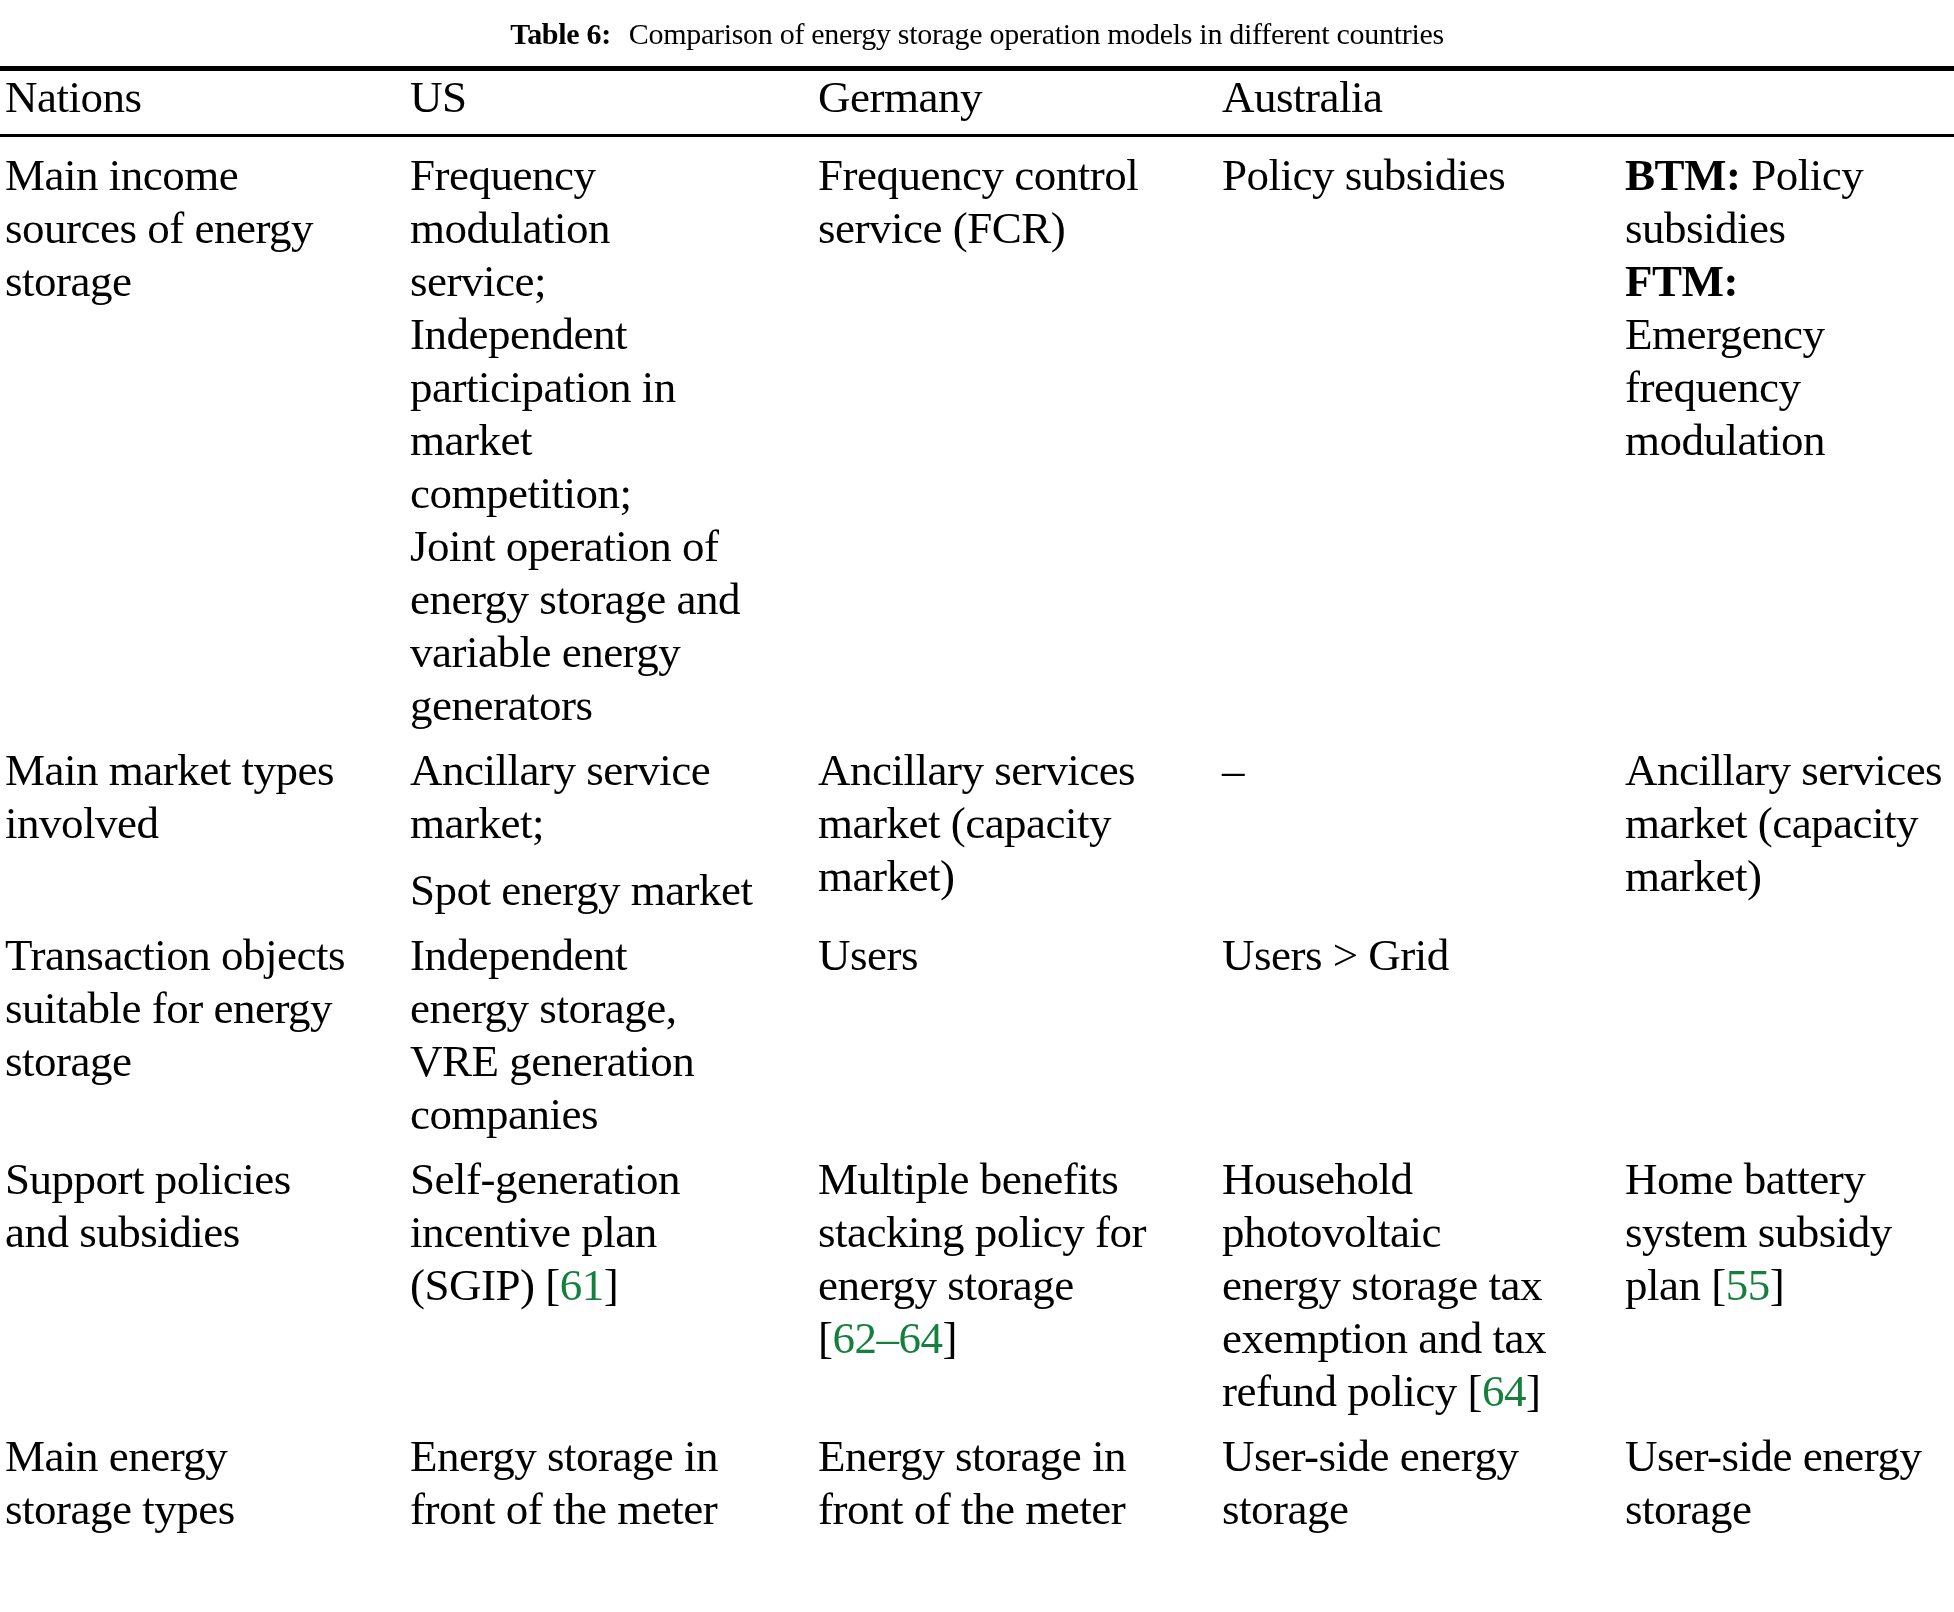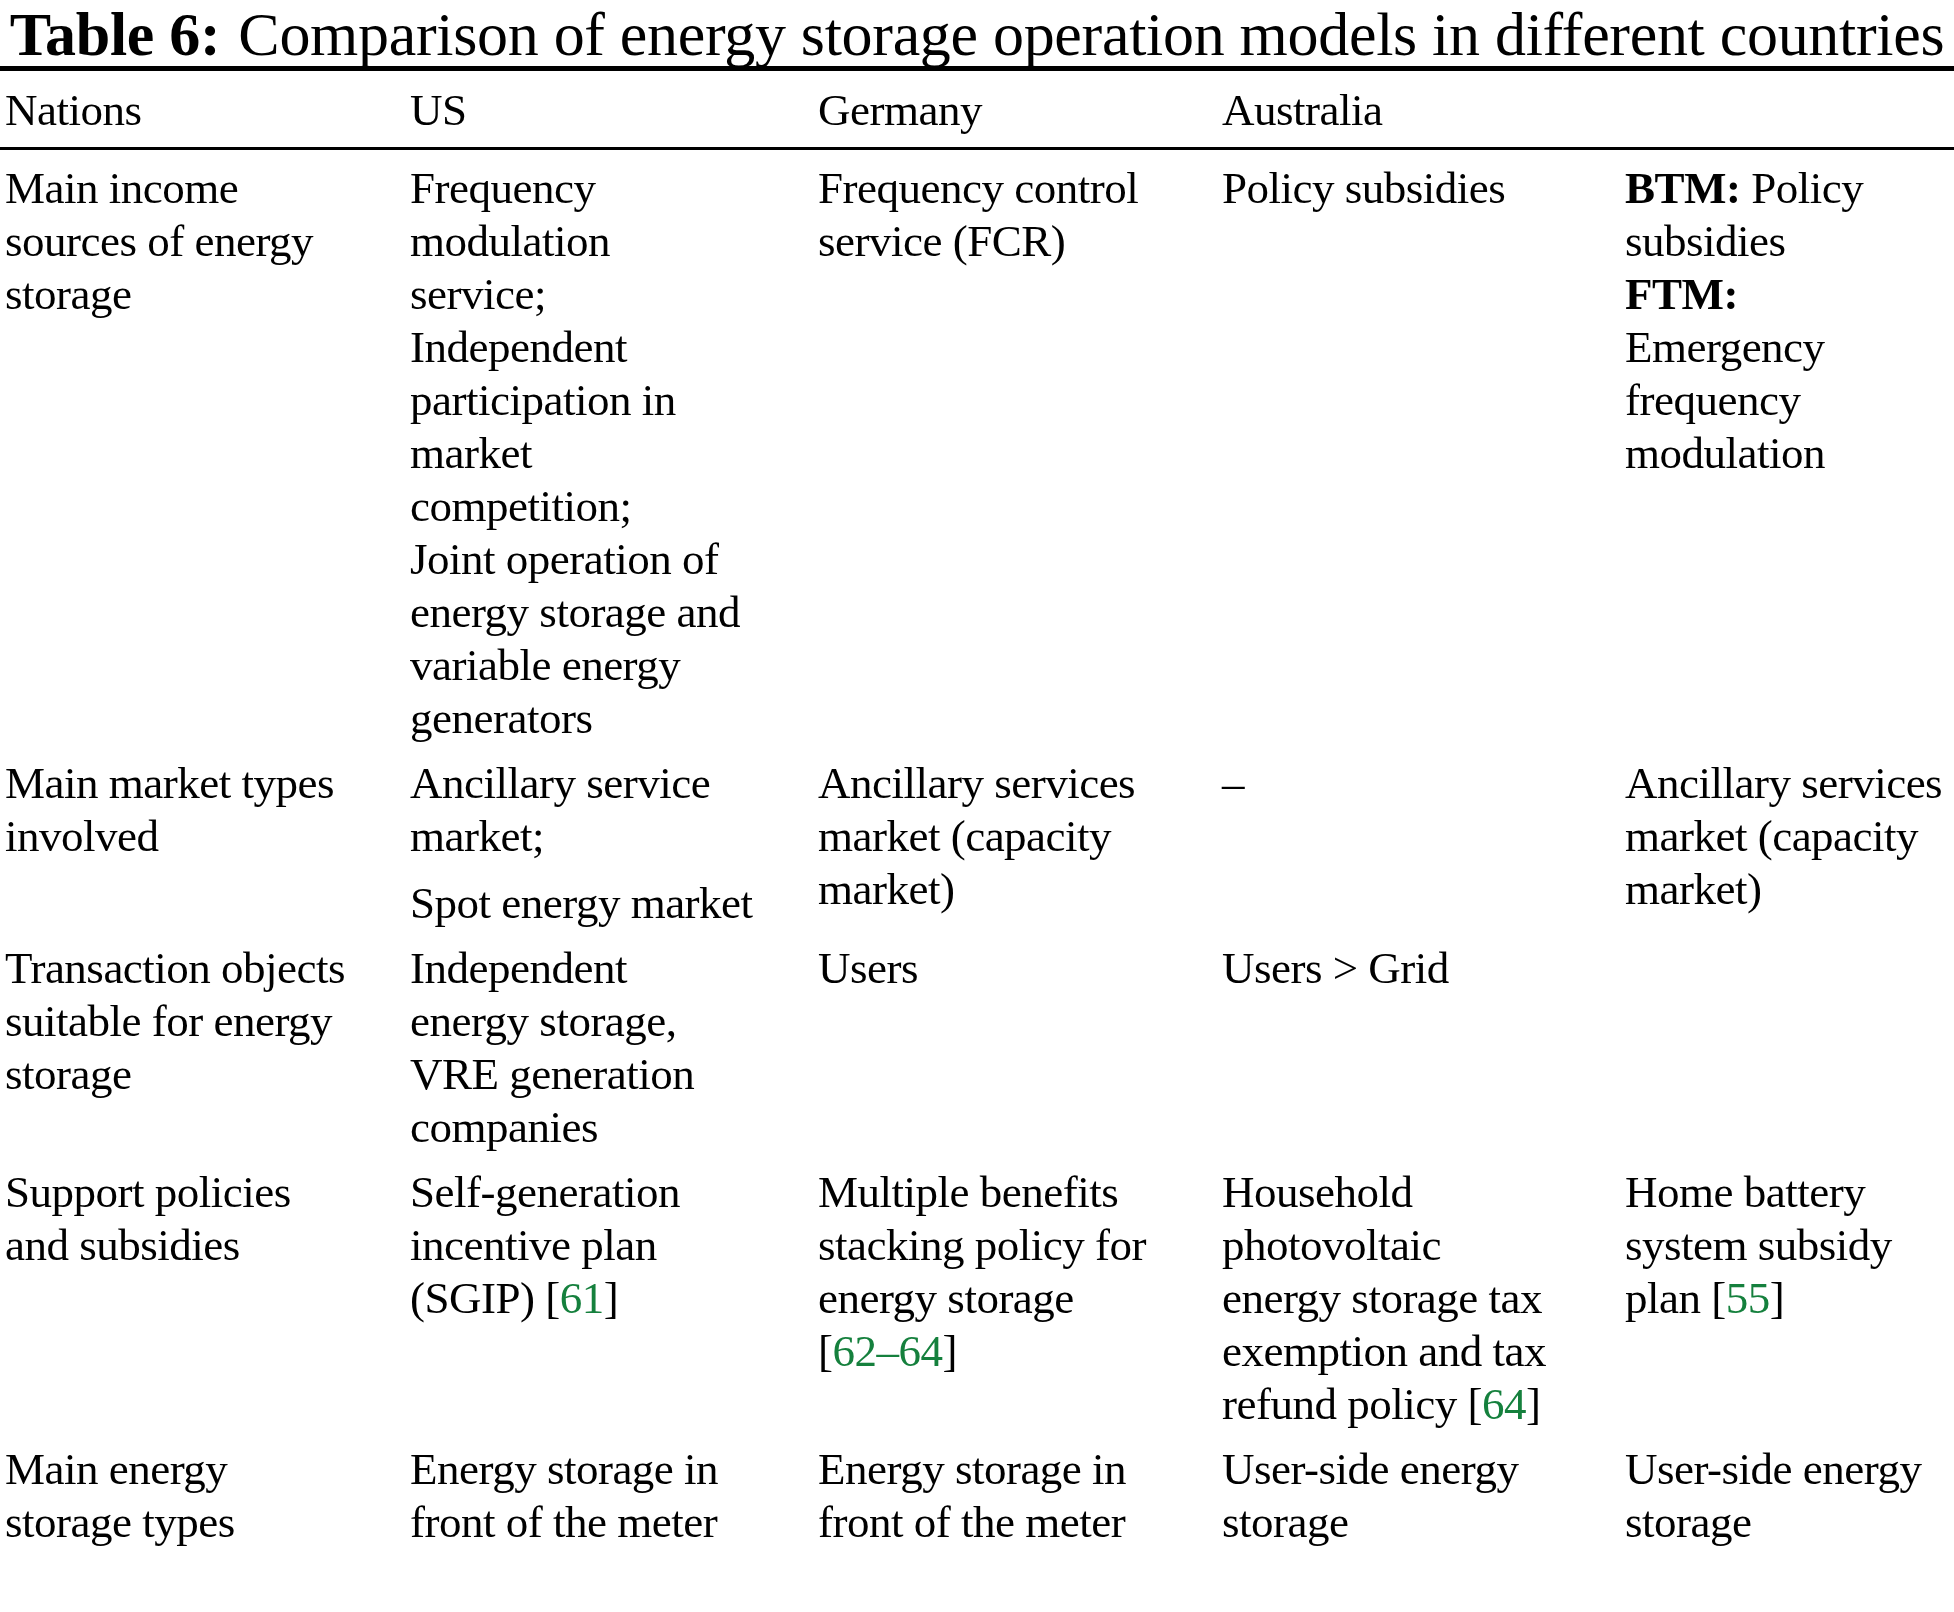--- a/index.html
+++ b/index.html
@@ -14,21 +14,21 @@
     -webkit-font-smoothing: antialiased;
   }
   .page {
     width: 1954px;
     height: 1612px;
     overflow: hidden;
     background: #ffffff;
   }
   .caption {
     text-align: center;
-    font-size: 62px;
+    font-size: 30px;
     line-height: 56px;
     padding-top: 6px;
     height: 60px;
     letter-spacing: -0.3px;
   }
   .caption .cap-label {
     font-weight: bold;
     margin-right: 18px;
   }
   .rule {
@@ -36,21 +36,21 @@
     width: 1954px;
   }
   .rule.top    { height: 5px; }
   .rule.mid    { height: 3px; }
   .grid {
     display: grid;
     grid-template-columns: 405px 408px 404px 403px 329px;
     padding-left: 5px;
     align-items: start;
   }
-  .header-row { padding-top: 13px; padding-bottom: 10px; }
+  .header-row { padding-bottom: 10px; }
   .body-row   { padding-top: 12px; }
   .body-row.last { padding-bottom: 14px; }
   .cell {
     font-size: 45px;
     line-height: 53px;
     letter-spacing: -0.5px;
     padding-right: 24px;
     white-space: pre-line;
   }
   .cell.col-australia { padding-right: 0; }

